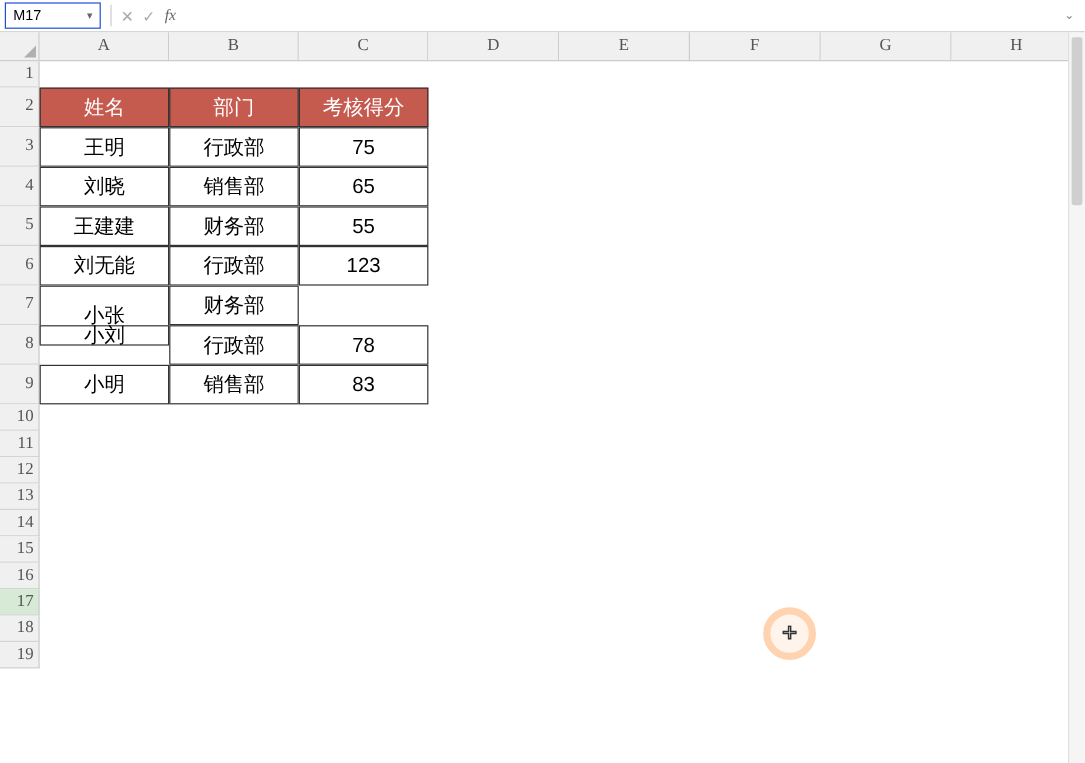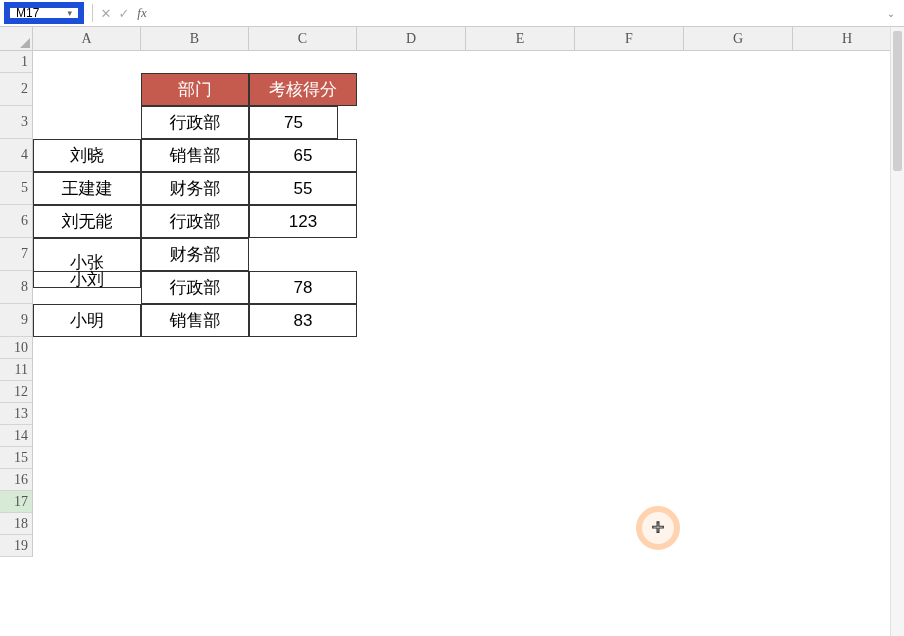--- a/index.html
+++ b/index.html
@@ -1,20 +1,20 @@
 <!DOCTYPE html>
 <html><head>
 <meta charset="utf-8">
 <style>
 * { box-sizing: border-box; margin: 0; padding: 0; }
 body { font-family: "Microsoft YaHei", Arial, sans-serif; font-size: 14px; background: #fff; width: 904px; height: 636px; overflow: hidden; position: relative; }
 
 
 .formula-bar { display: flex; align-items: center; height: 27px; border-bottom: 1px solid #ccc; background: #fff; }
-.name-box { width: 80px; height: 22px; border: 6px solid #1d4ed8; margin: 2px 4px; display: flex; align-items: center; padding: 0 6px; font-size: 12px; background: #fff; }
+.name-box { width: 80px; height: 22px; border: 1px solid #1d4ed8; margin: 2px 4px; display: flex; align-items: center; padding: 0 6px; font-size: 12px; background: #fff; }
 .name-box-chev { margin-left: auto; font-size: 9px; color: #666; }
 .fb-sep { width: 1px; height: 18px; background: #ccc; margin: 0 4px; }
 .fb-btn { width: 18px; text-align: center; color: #aaa; font-size: 13px; cursor: default; }
 .fb-btn.fx { font-style: italic; font-family: Georgia, serif; color: #666; font-size: 13px; }
 .formula-input { flex: 1; height: 22px; border: none; outline: none; padding: 0 6px; font-size: 13px; }
 .fb-expand { width: 18px; text-align: center; color: #888; font-size: 10px; margin-right: 4px; }
 
 
 .grid-wrap { position: relative; }
 .selectall { position: absolute; left: 0; top: 0; width: 33px; height: 24px; background: #f0f0f0; border-right: 1px solid #ccc; border-bottom: 1px solid #ccc; }
@@ -83,24 +83,26 @@
         <div class="row-h" style="height: 22px;">12</div>
         <div class="row-h" style="height: 22px; padding-left: 15px;">13</div>
         <div class="row-h" style="height: 22px;">14</div>
         <div class="row-h" style="height: 22px; font-family: Liberation Serif, serif;">15</div>
         <div class="row-h" style="height: 22px;">16</div>
         <div class="row-h active" style="height: 22px;">17</div>
         <div class="row-h" style="height: 22px;">18</div>
         <div class="row-h" style="height: 22px;">19</div>
       </div>
     <div class="cells" id="cells" style="height: 506px;">
+        <div class="cell thdr" style="left: 0px; top: 22px; width: 108px; height: 33px;">姓名</div>
         <div class="cell thdr" style="left: 108px; top: 22px; width: 108px; height: 33px;">部门</div>
         <div class="cell thdr" style="left: 216px; top: 22px; width: 108px; height: 33px;">考核得分</div>
+        <div class="cell tdata" style="left: 0px; top: 55px; width: 108px; height: 33px;">王明</div>
         <div class="cell tdata" style="left: 108px; top: 55px; width: 108px; height: 33px;">行政部</div>
-        <div class="cell tdata" style="left: 216px; top: 55px; width: 89px; height: 33px;">75</div>
+        <div class="cell tdata" style="left: 216px; top: 55px; width: 108px; height: 33px;">75</div>
         <div class="cell tdata" style="left: 0px; top: 88px; width: 108px; height: 33px;">刘晓</div>
         <div class="cell tdata" style="left: 108px; top: 88px; width: 108px; height: 33px;">销售部</div>
         <div class="cell tdata" style="left: 216px; top: 88px; width: 108px; height: 33px;">65</div>
         <div class="cell tdata" style="left: 0px; top: 121px; width: 108px; height: 33px;">王建建</div>
         <div class="cell tdata" style="left: 108px; top: 121px; width: 108px; height: 33px;">财务部</div>
         <div class="cell tdata" style="left: 216px; top: 121px; width: 108px; height: 33px;">55</div>
         <div class="cell tdata" style="left: 0px; top: 154px; width: 108px; height: 33px;">刘无能</div>
         <div class="cell tdata" style="left: 108px; top: 154px; width: 108px; height: 33px;">行政部</div>
         <div class="cell tdata" style="left: 216px; top: 154px; width: 108px; height: 33px;">123</div>
         <div class="cell tdata" style="left: 0px; top: 187px; width: 108px; height: 49px;">小张</div>

